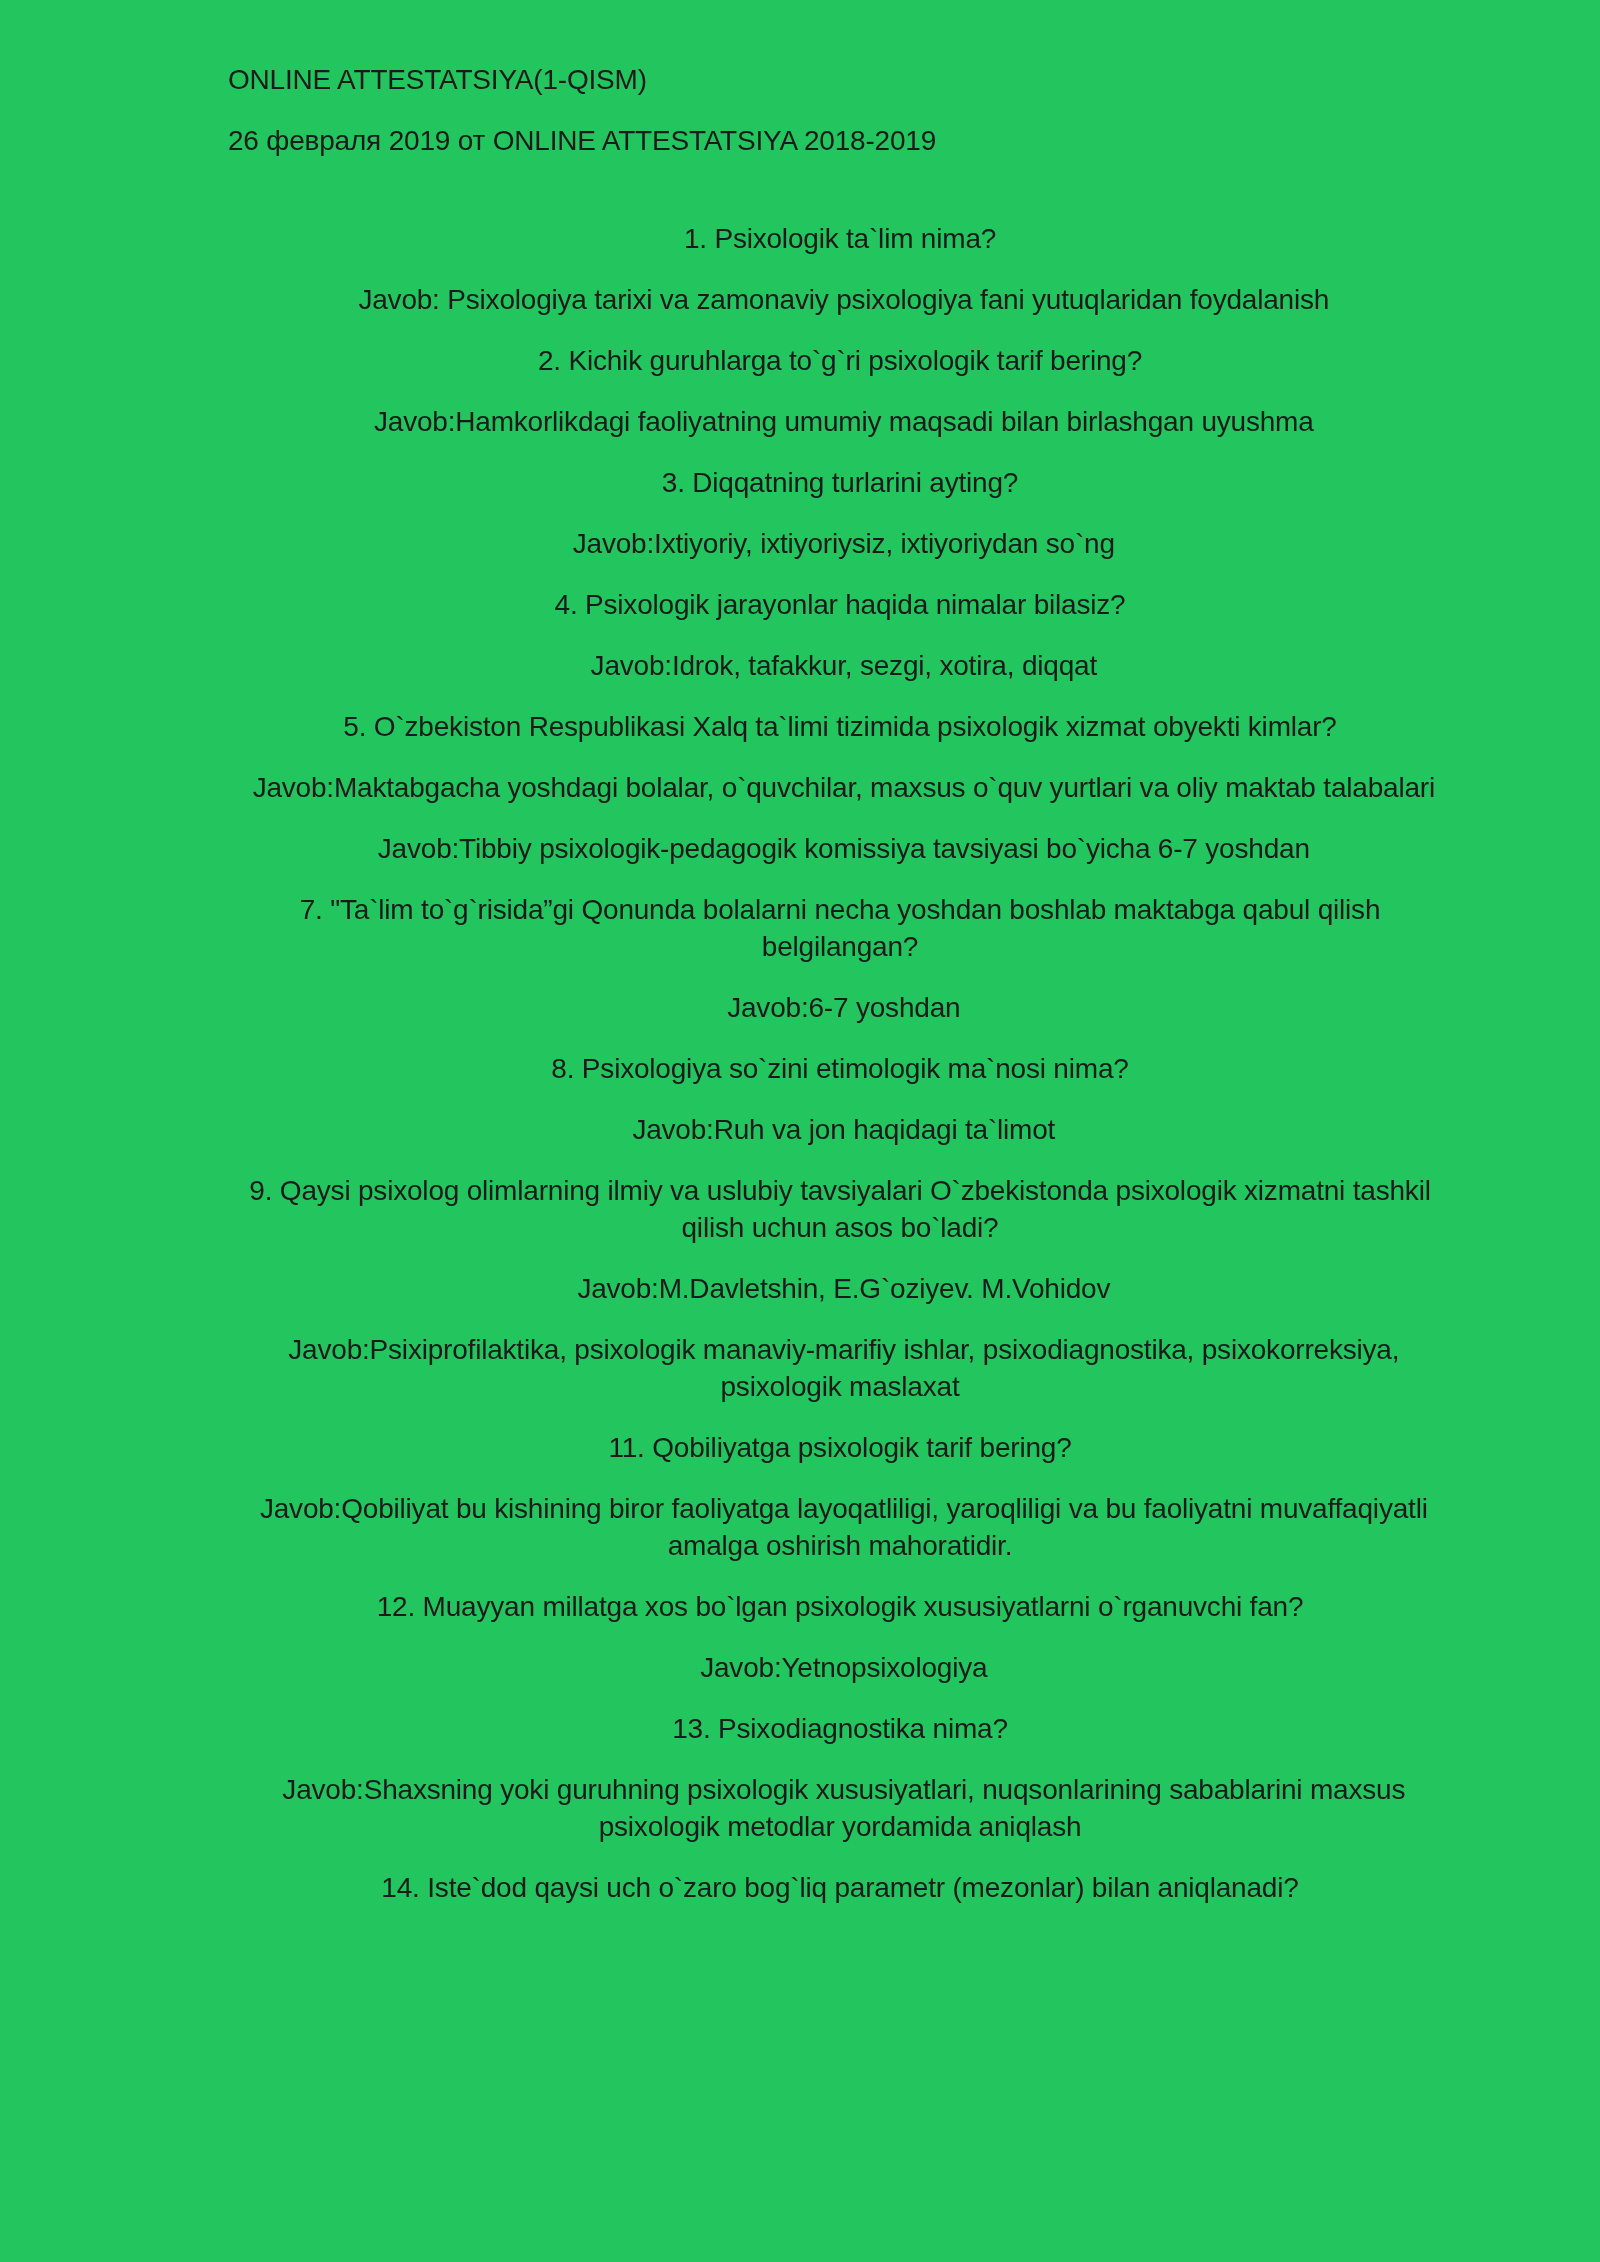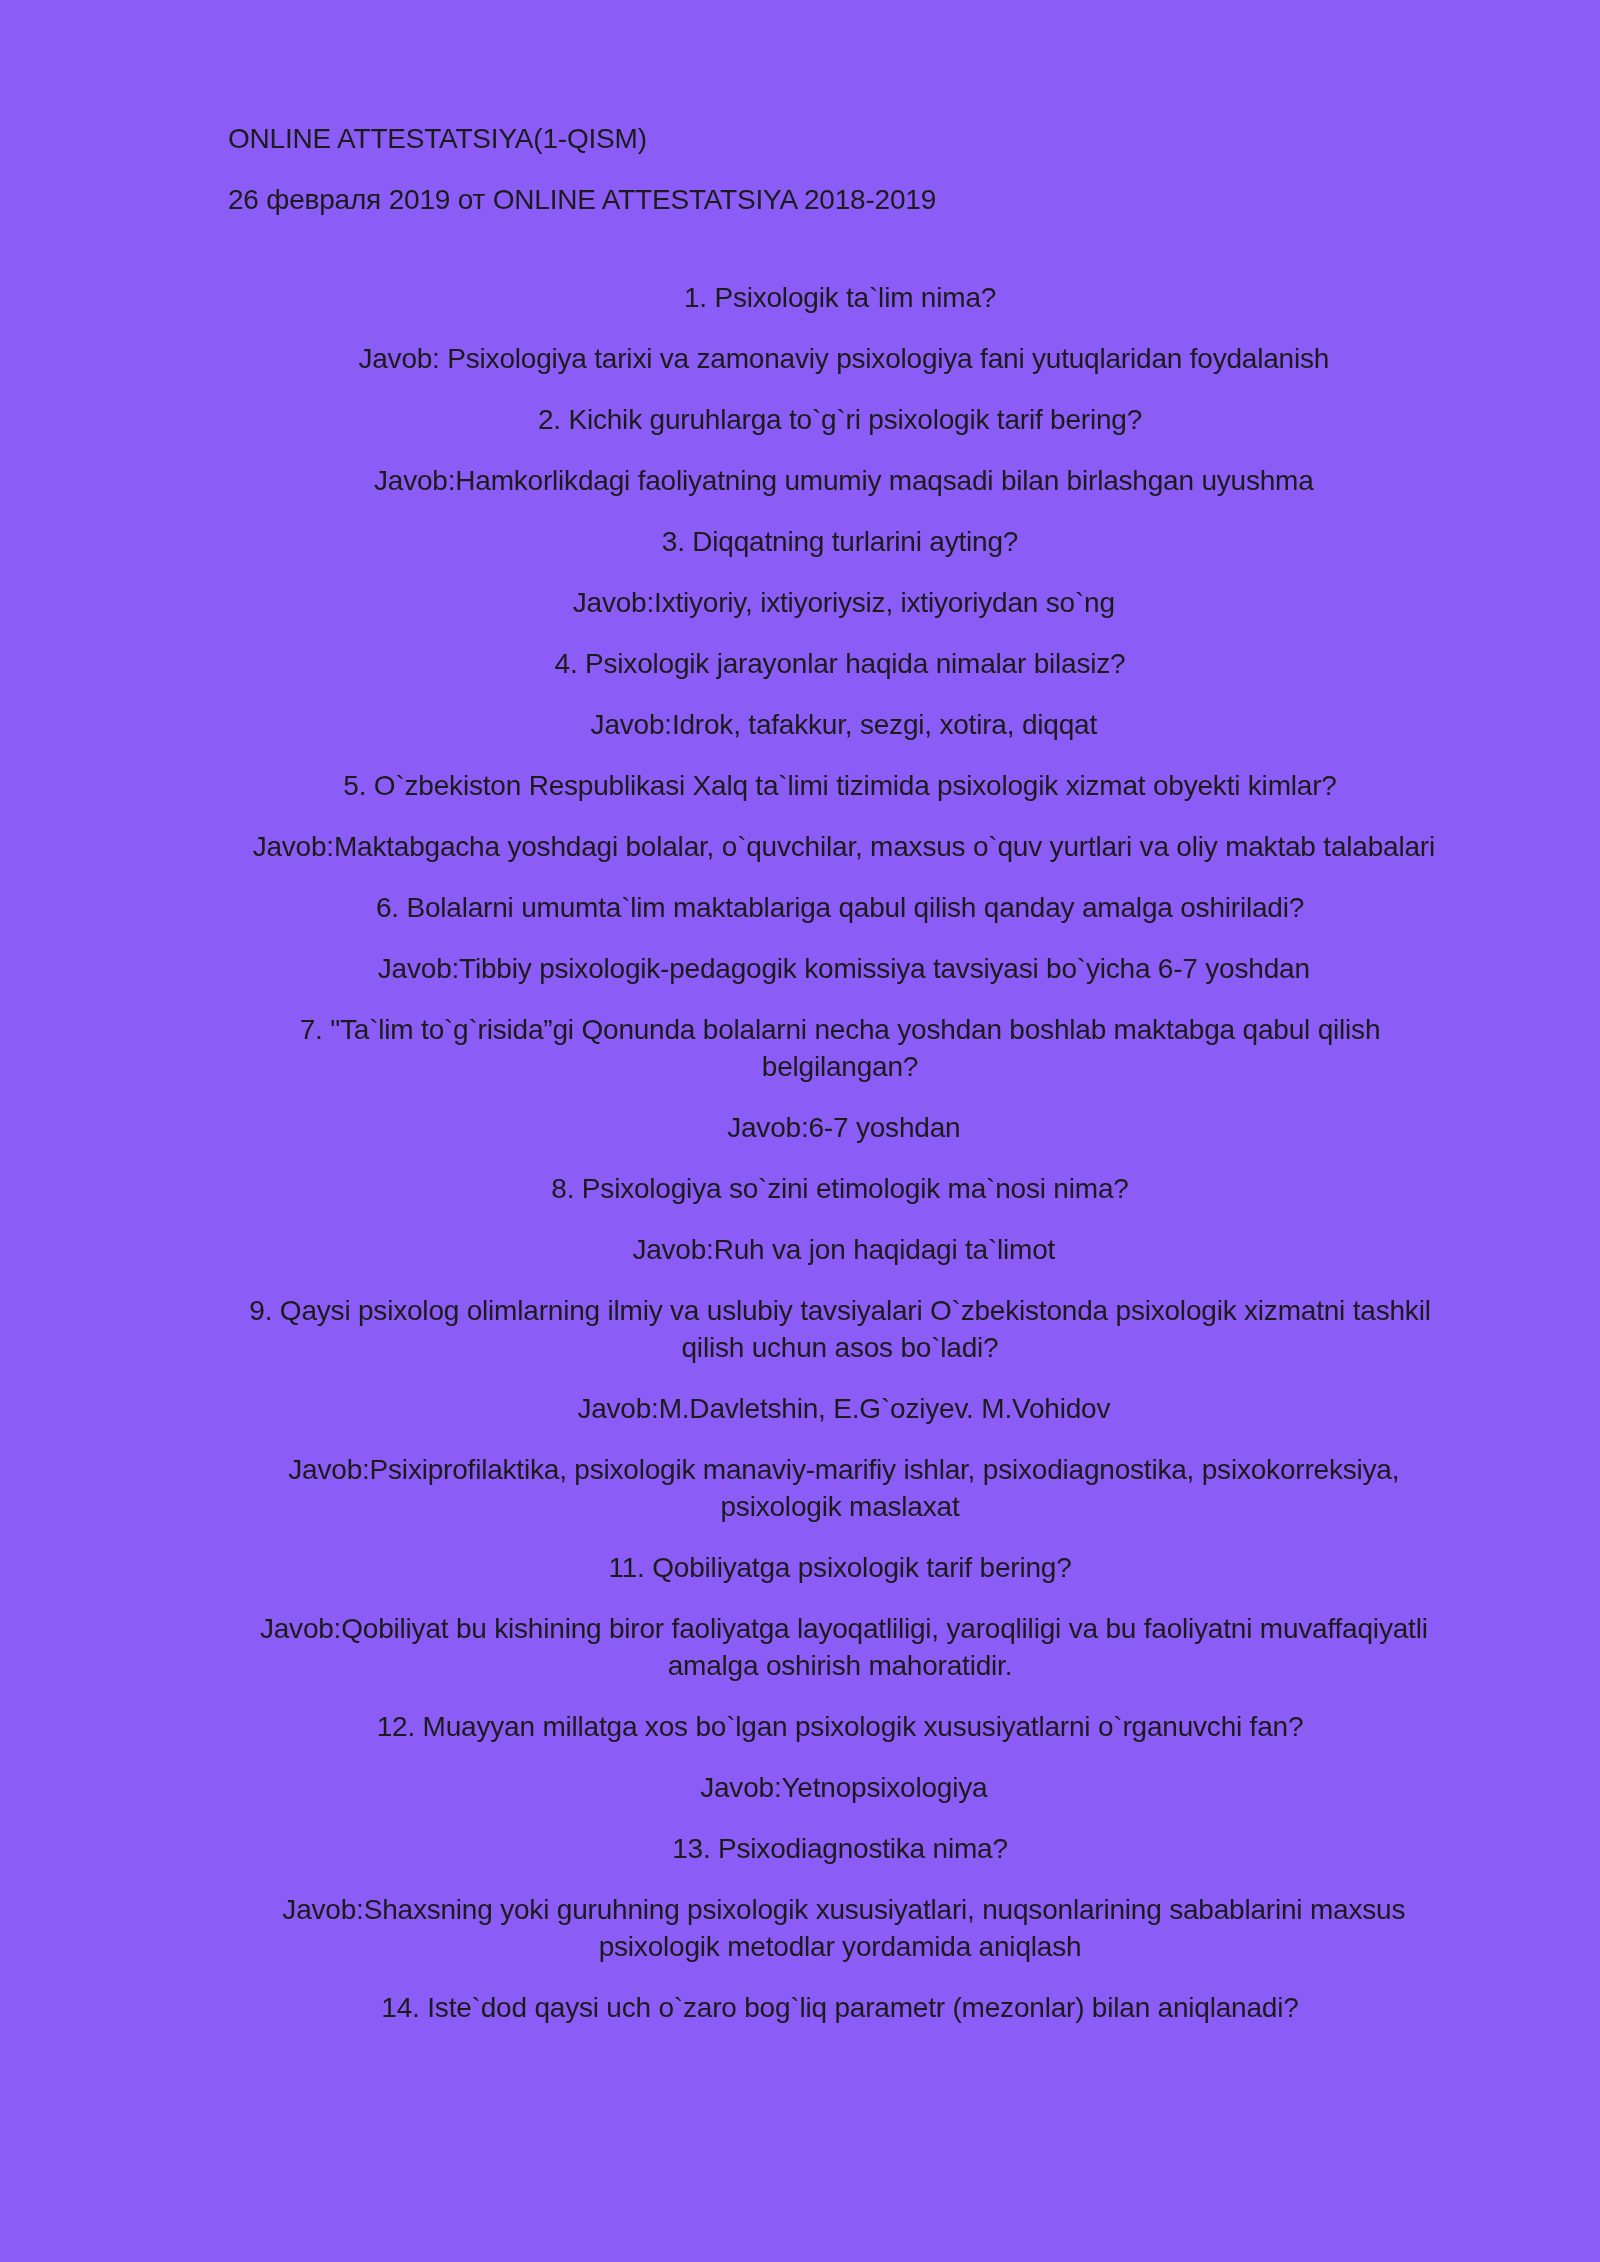--- a/index.html
+++ b/index.html
@@ -5,23 +5,23 @@
   html, body {
     margin: 0;
     padding: 0;
     background: #ffffff;
   }
   .page {
     position: relative;
     width: 1600px;
     height: 2262px;
     margin: 0 auto;
-    background: #8b5cf6;
+    background: #22c55e;
     box-sizing: border-box;
-    padding: 120px 148px 0 228px;
+    padding: 61px 148px 0 228px;
     color: #1b1b1b;
     font-family: "Liberation Sans", sans-serif;
     font-size: 28px;
     letter-spacing: -0.2px;
     overflow: hidden;
   }
   .para {
     margin: 0 0 24px 0;
     line-height: 37px;
     max-width: 1235px;
@@ -42,21 +42,20 @@
       <p class="para question">1. Psixologik ta`lim nima?</p>
       <p class="para answer"> Javob: Psixologiya tarixi va zamonaviy psixologiya fani yutuqlaridan foydalanish</p>
       <p class="para question">2. Kichik guruhlarga to`g`ri psixologik tarif bering?</p>
       <p class="para answer"> Javob:Hamkorlikdagi faoliyatning umumiy maqsadi bilan birlashgan uyushma</p>
       <p class="para question">3. Diqqatning turlarini ayting?</p>
       <p class="para answer"> Javob:Ixtiyoriy, ixtiyoriysiz, ixtiyoriydan so`ng</p>
       <p class="para question">4. Psixologik jarayonlar haqida nimalar bilasiz?</p>
       <p class="para answer"> Javob:Idrok, tafakkur, sezgi, xotira, diqqat</p>
       <p class="para question">5. O`zbekiston Respublikasi Xalq ta`limi tizimida psixologik xizmat obyekti kimlar?</p>
       <p class="para answer"> Javob:Maktabgacha yoshdagi bolalar, o`quvchilar, maxsus o`quv yurtlari va oliy maktab talabalari</p>
-      <p class="para question">6. Bolalarni umumta`lim maktablariga qabul qilish qanday amalga oshiriladi?</p>
       <p class="para answer"> Javob:Tibbiy psixologik-pedagogik komissiya tavsiyasi bo`yicha 6-7 yoshdan</p>
       <p class="para question">7. "Ta`lim to`g`risida”gi Qonunda bolalarni necha yoshdan boshlab maktabga qabul qilish belgilangan?</p>
       <p class="para answer"> Javob:6-7 yoshdan</p>
       <p class="para question">8. Psixologiya so`zini etimologik ma`nosi nima?</p>
       <p class="para answer"> Javob:Ruh va jon haqidagi ta`limot</p>
       <p class="para question">9. Qaysi psixolog olimlarning ilmiy va uslubiy tavsiyalari O`zbekistonda psixologik xizmatni tashkil qilish uchun asos bo`ladi?</p>
       <p class="para answer"> Javob:M.Davletshin, E.G`oziyev. M.Vohidov</p>
       <p class="para answer"> Javob:Psixiprofilaktika, psixologik manaviy-marifiy ishlar, psixodiagnostika, psixokorreksiya, psixologik maslaxat</p>
       <p class="para question">11. Qobiliyatga psixologik tarif bering?</p>
       <p class="para answer"> Javob:Qobiliyat bu kishining biror faoliyatga layoqatliligi, yaroqliligi va bu faoliyatni muvaffaqiyatli amalga oshirish mahoratidir.</p>

